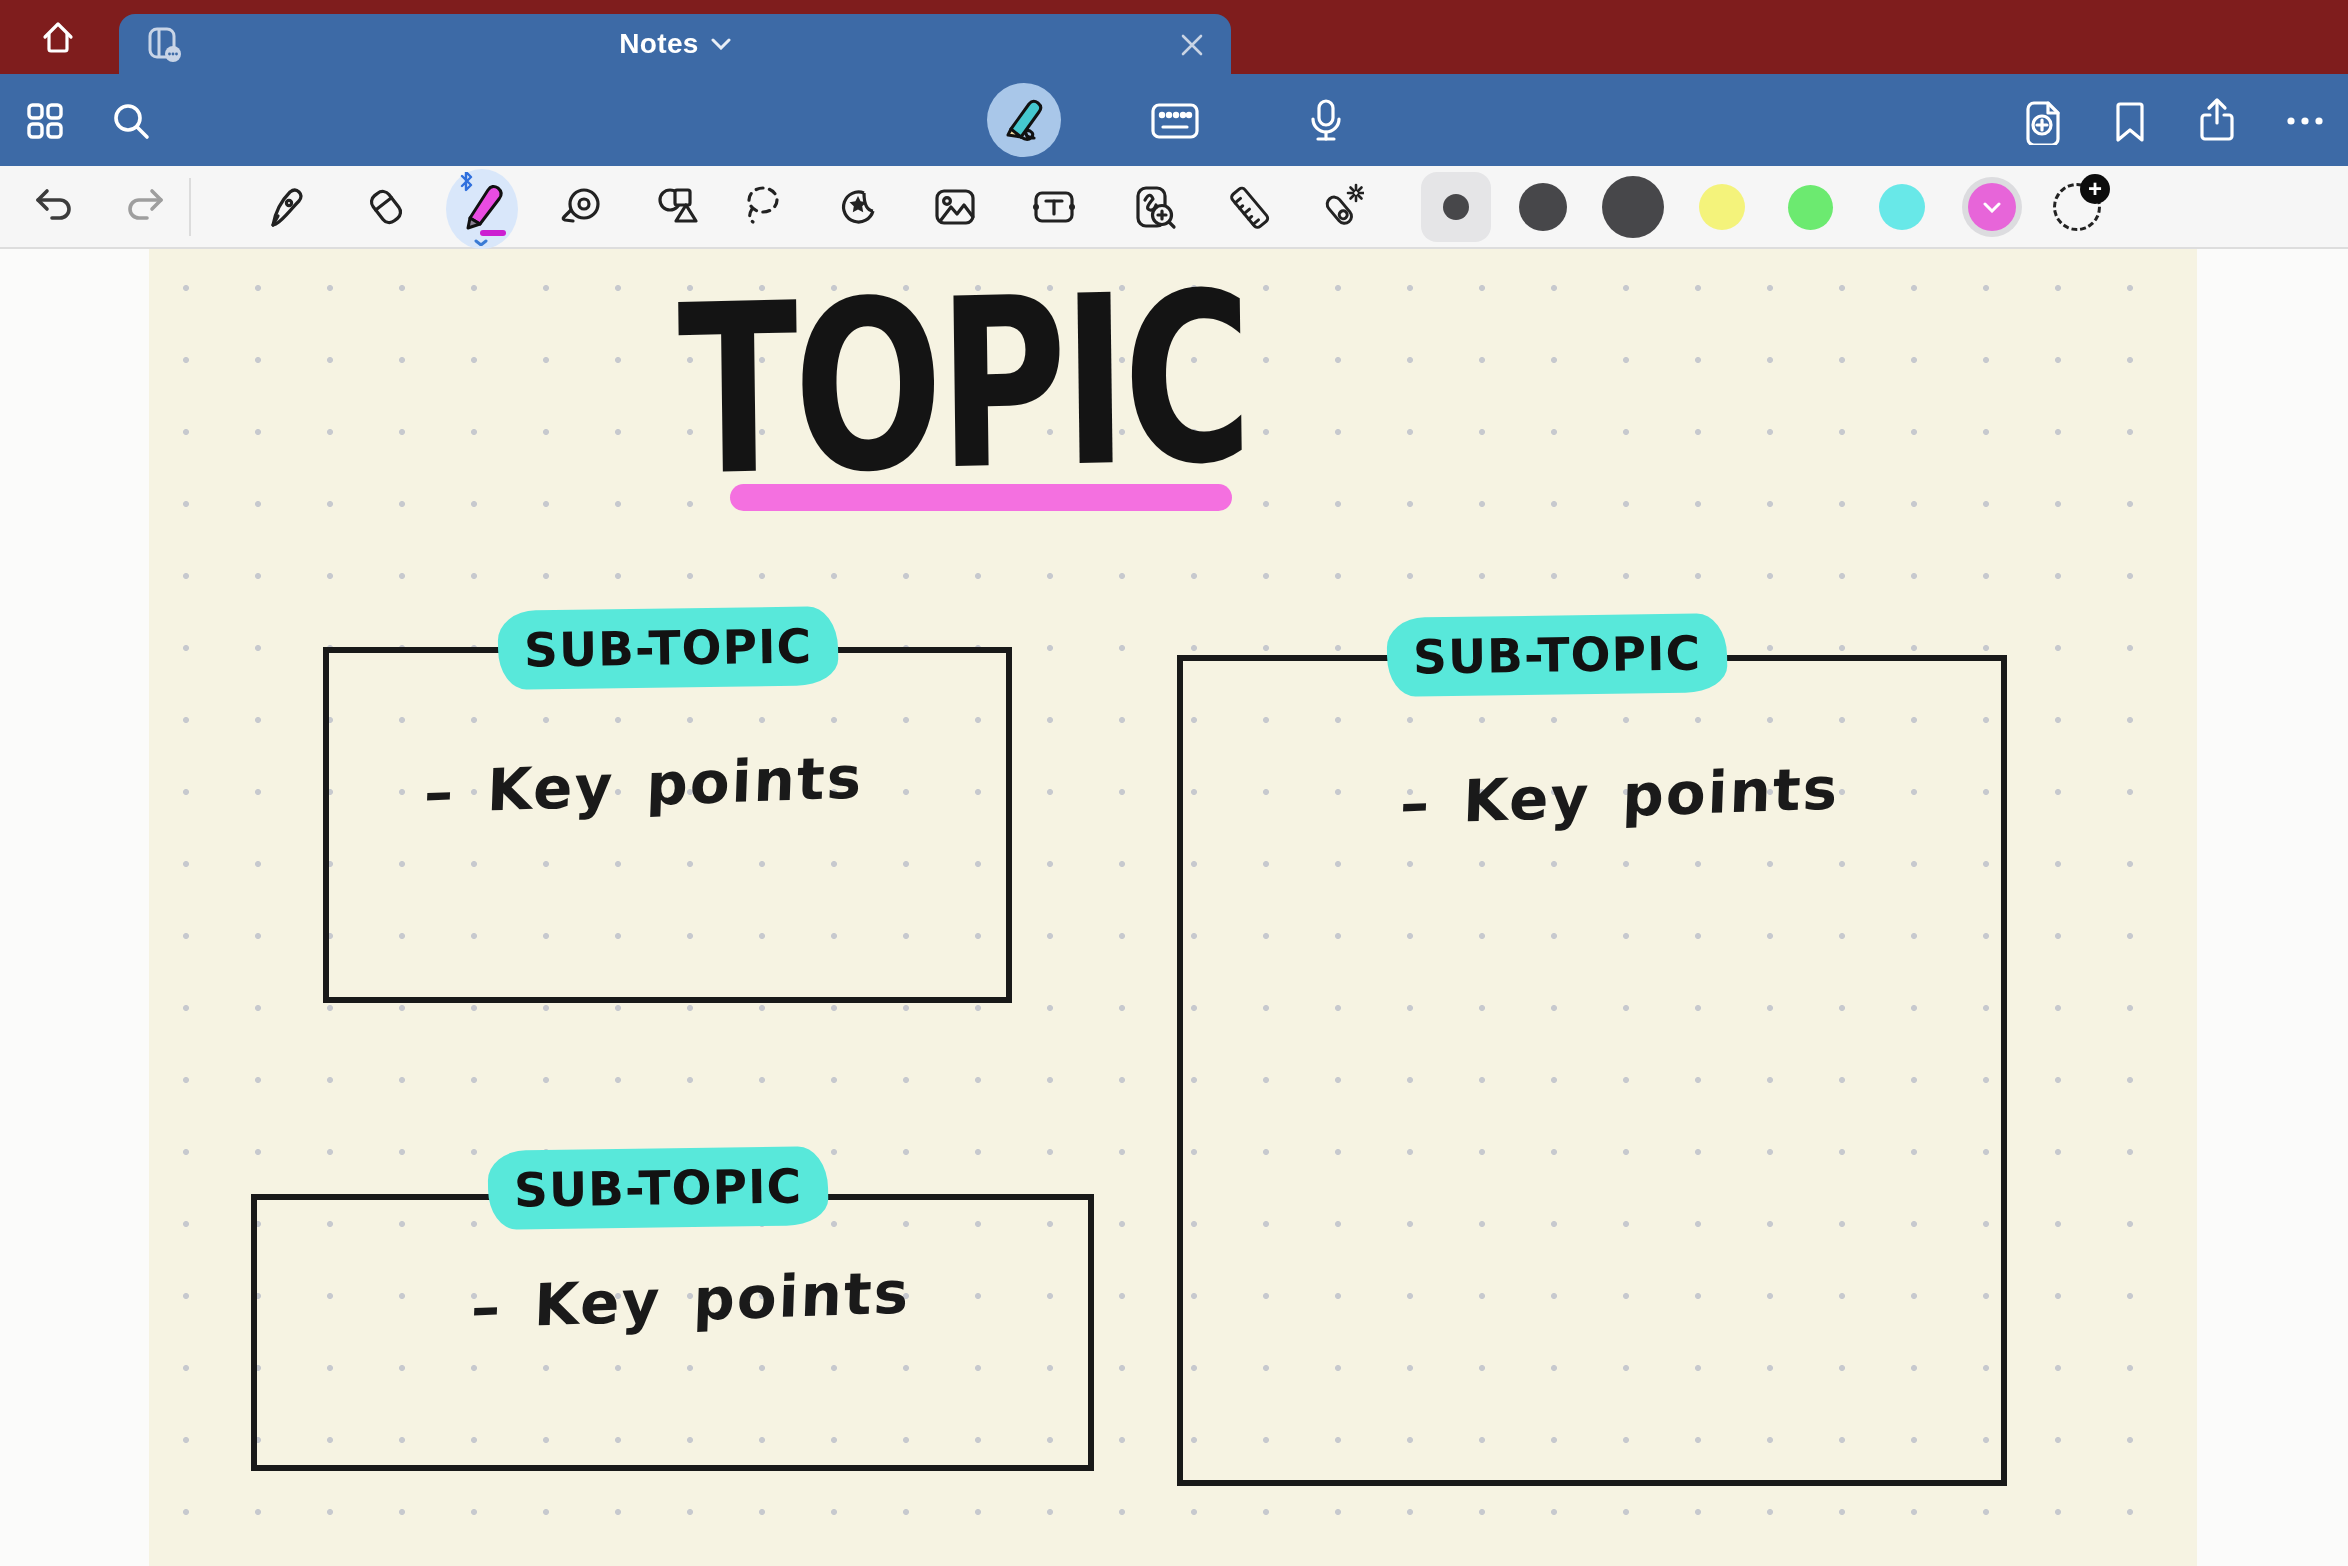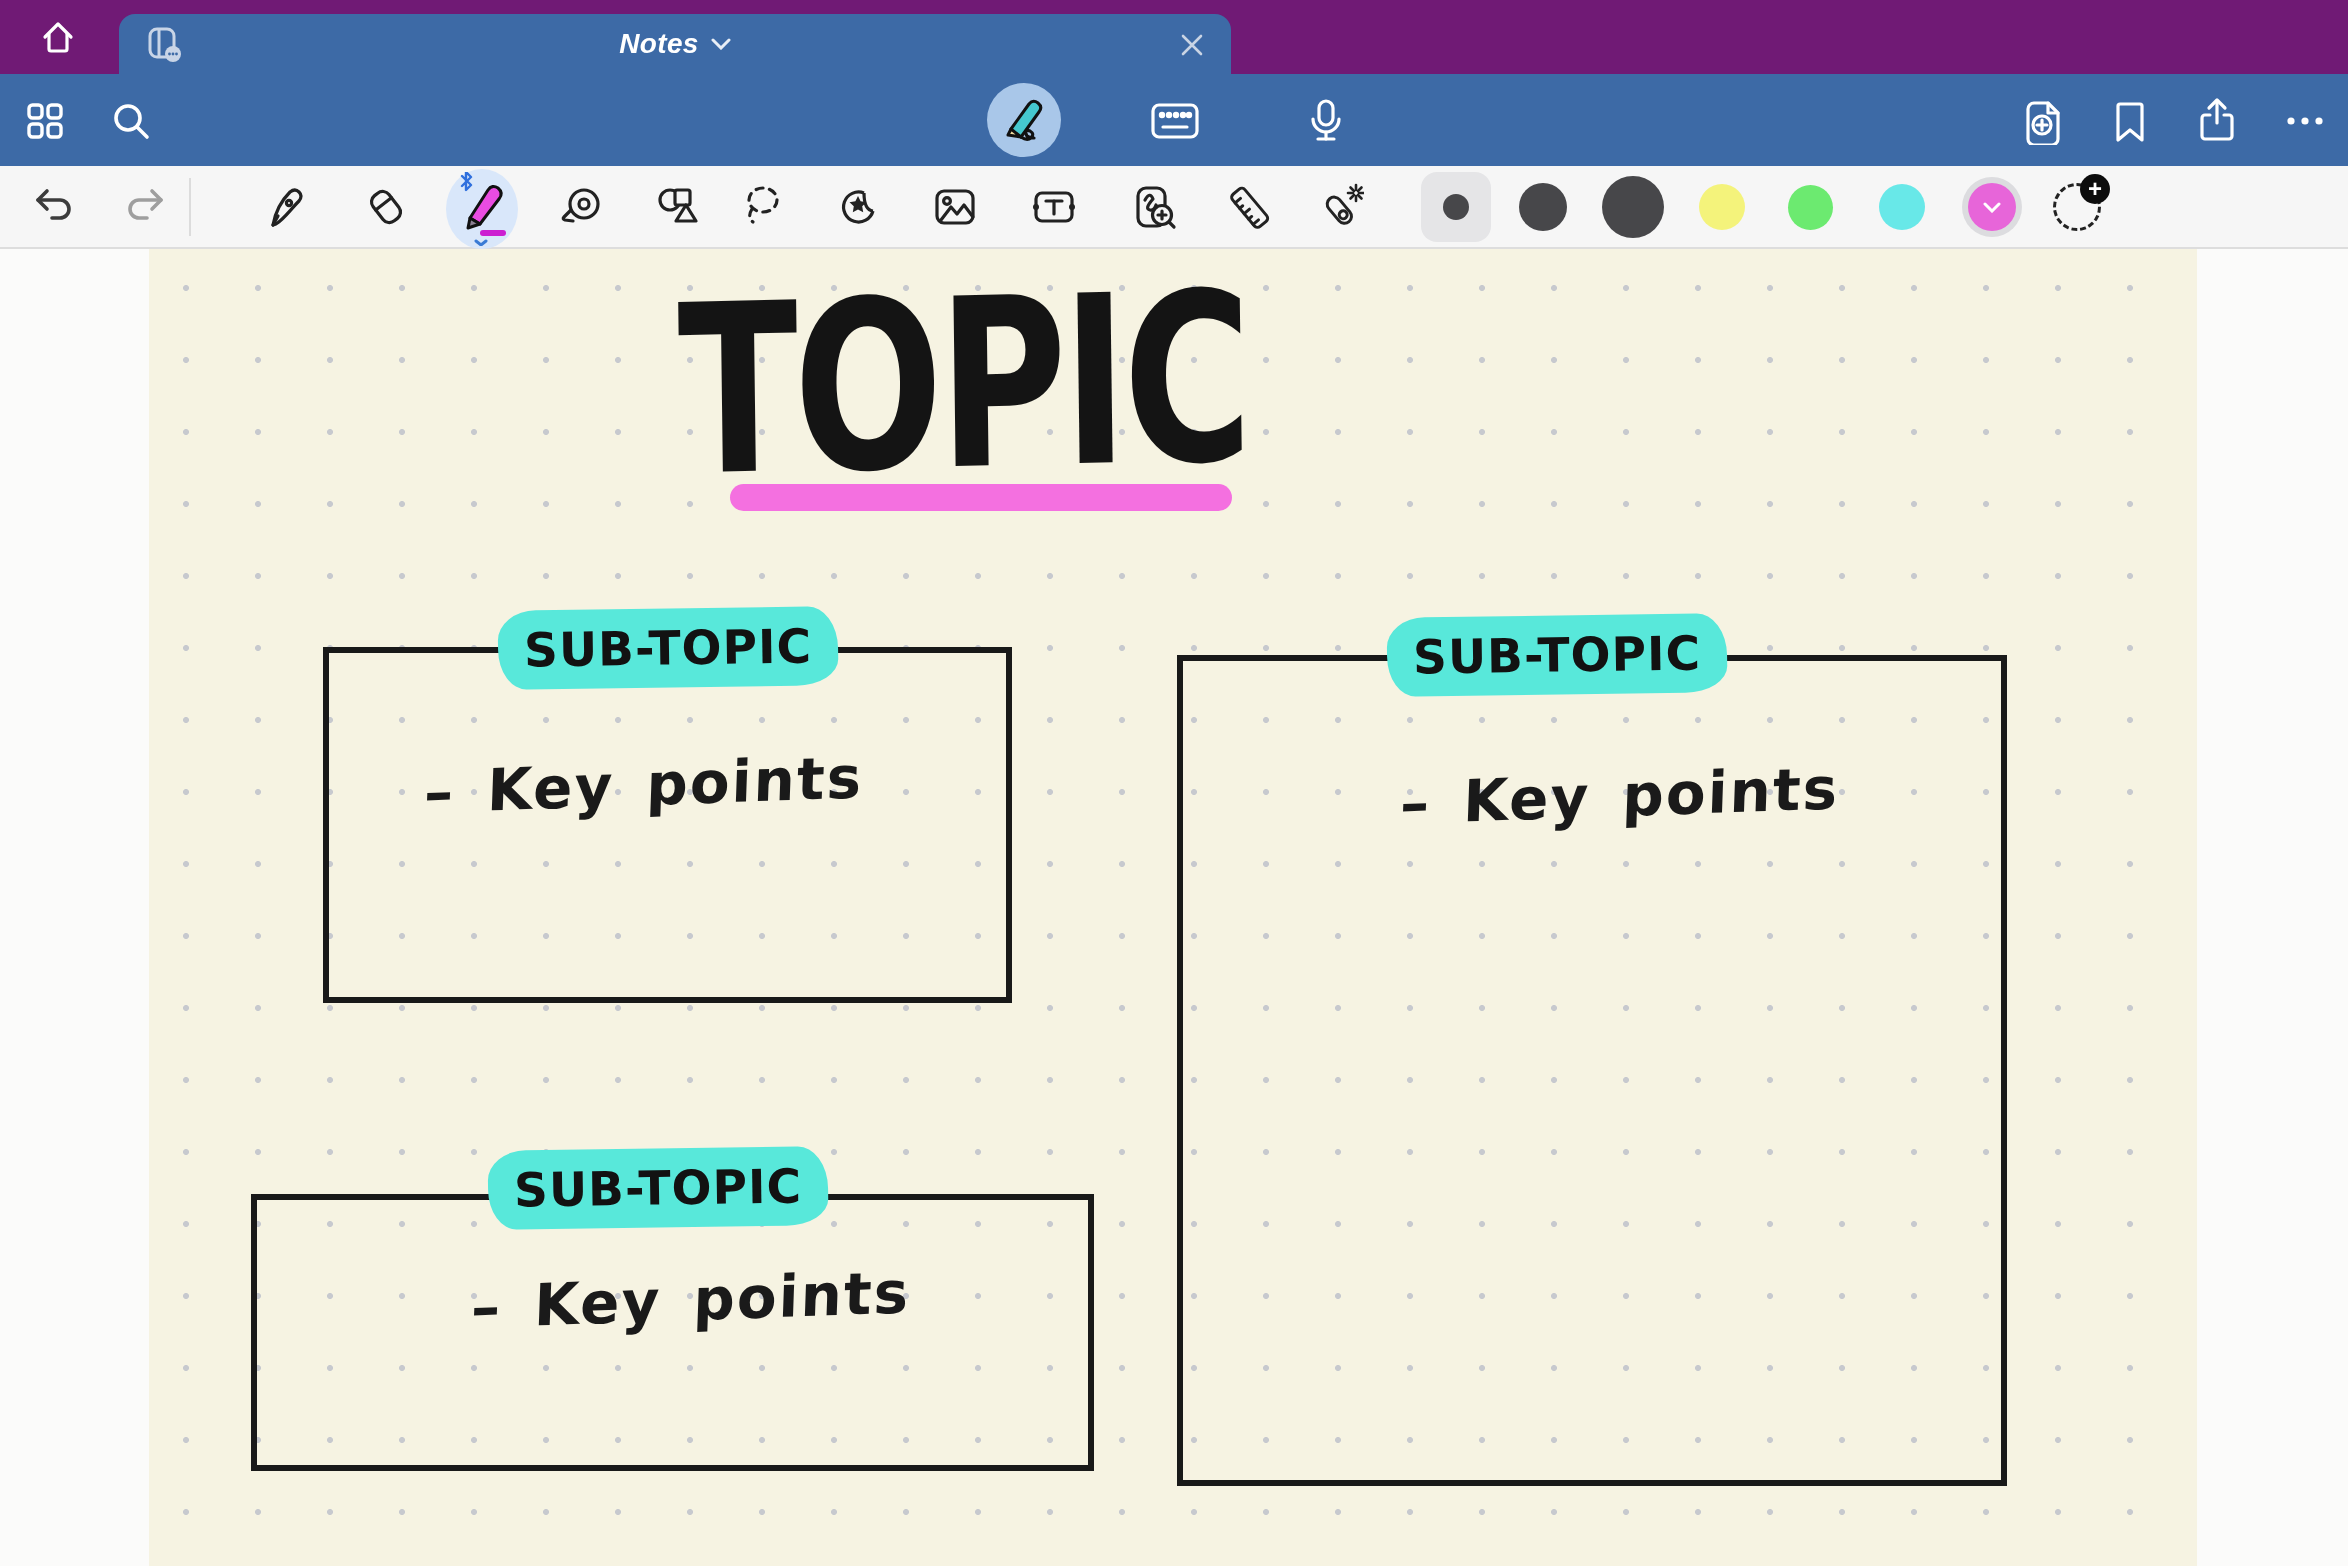--- a/index.html
+++ b/index.html
@@ -1,20 +1,20 @@
 <!DOCTYPE html>
 <html><head>
 <meta charset="utf-8">
 <style>
   * { margin:0; padding:0; box-sizing:border-box; }
   html,body { width:2348px; height:1566px; overflow:hidden; background:#fbfbfa;
               font-family:"Liberation Sans","DejaVu Sans",sans-serif; }
 
   
-  #topbar { position:absolute; left:0; top:0; width:2348px; height:74px; background:#701a75;font-style:italic; }
+  #topbar { position:absolute; left:0; top:0; width:2348px; height:74px; background:#7f1d1d; }
   #home-btn { position:absolute; left:26px; top:8px; width:64px; height:58px;
               display:flex; align-items:center; justify-content:center; cursor:pointer; }
   #tab { position:absolute; left:119px; top:14px; width:1112px; height:60px;
          background:#3d6aa6; border-radius:16px 16px 0 0; }
   #tab-pages { position:absolute; left:26px; top:11px; width:40px; height:40px; }
   #tab-title-wrap { position:absolute; left:0; top:0; width:100%; height:100%;
                     display:flex; align-items:center; justify-content:center; gap:12px; }
   #tab-title { color:#ffffff; font-size:28px; font-weight:bold; letter-spacing:0.3px; }
   #tab-close { position:absolute; right:24px; top:16px; width:30px; height:30px;
                display:flex; align-items:center; justify-content:center; }

